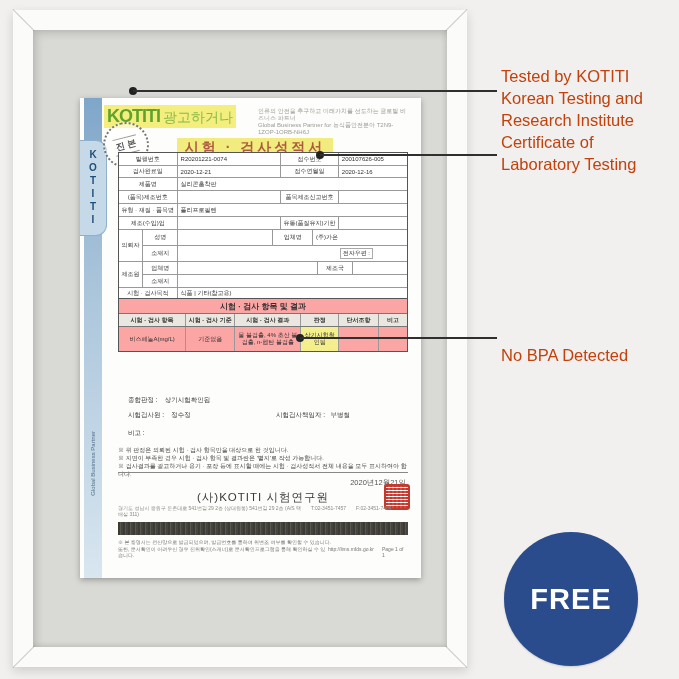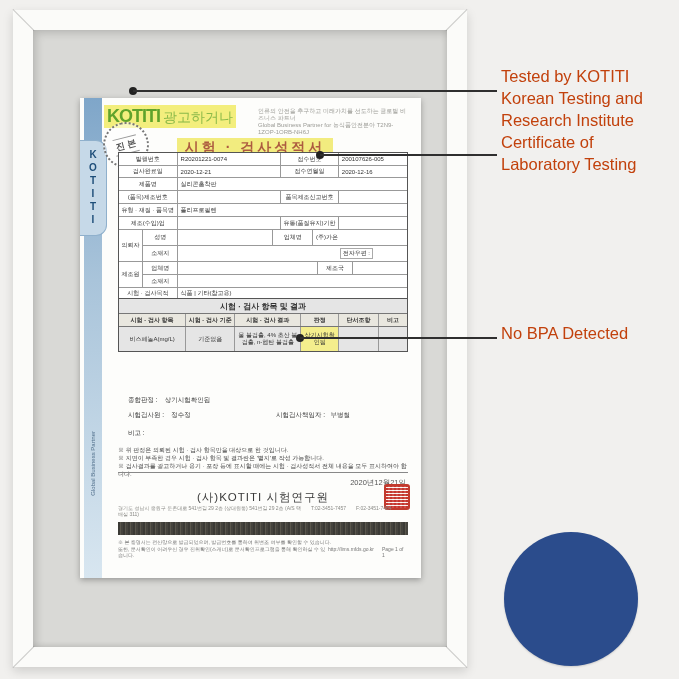--- a/index.html
+++ b/index.html
@@ -56,21 +56,21 @@
   .ic{display:flex;align-items:center;min-height:100%;}
   .lab{justify-content:center;text-align:center;}
   .val{padding-left:3px;}
   .bl{border-left:1px solid #999;}
   .sub{display:flex;flex-direction:column;width:92%;}
   .srow{display:flex;flex:1;}
   .srow.bt{border-top:1px solid #999;}
   .email{margin-left:auto;margin-right:34px;border:1px solid #aaa;padding:0 2px;}
 
   
-  .rtable{position:absolute;left:0;top:200px;width:290px;border:1.5px solid #555;background:#e5e5e5;font-size:6px;}
+  .rtable{position:absolute;left:0;top:200px;width:290px;border:1.5px solid #555;background:#fca5a5;font-size:6px;}
   .rtitle{height:14px;display:flex;align-items:center;justify-content:center;font-size:8px;font-weight:bold;color:#333;}
   .rhead{display:flex;border-top:1px solid #777;background:#e9e7df;height:13px;font-weight:bold;}
   .rhead div{display:flex;align-items:center;justify-content:center;text-align:center;}
   .rbody{display:flex;border-top:1px solid #777;height:25px;}
   .rbody div{display:flex;align-items:center;justify-content:center;text-align:center;line-height:7px;padding:1px;}
   .c1{width:23%;} .c2{width:17%;border-left:1px solid #999;} .c3{width:23%;border-left:1px solid #999;}
   .c4{width:13%;border-left:1px solid #999;} .c5{width:14%;border-left:1px solid #999;} .c6{width:10%;border-left:1px solid #999;}
   .hl{background:#f4ee8d;}
 
   
@@ -282,18 +282,19 @@
 
   <div class="dot" style="left:129px;top:87px"></div>
   <div class="conn" style="left:133px;top:90px;width:364px"></div>
   <div class="dot" style="left:316px;top:151px"></div>
   <div class="conn" style="left:320px;top:154px;width:177px"></div>
   <div class="dot" style="left:296px;top:334px"></div>
   <div class="conn" style="left:300px;top:337px;width:197px"></div>
 
   <div class="ann" style="left:501px;top:65px">Tested by KOTITI Korean Testing and Research Institute</div>
   <div class="ann" style="left:501px;top:131px">Certificate of Laboratory Testing</div>
-  <div class="ann ann3" style="left:501px;top:322px">No BPA Detected</div>
+  <div class="ann ann3" style="left:501px;top:344px">No BPA Detected</div>
 
   <div class="bpa">
+    <span>FREE</span>
   </div>
 
 </div>
 
 </body></html>

